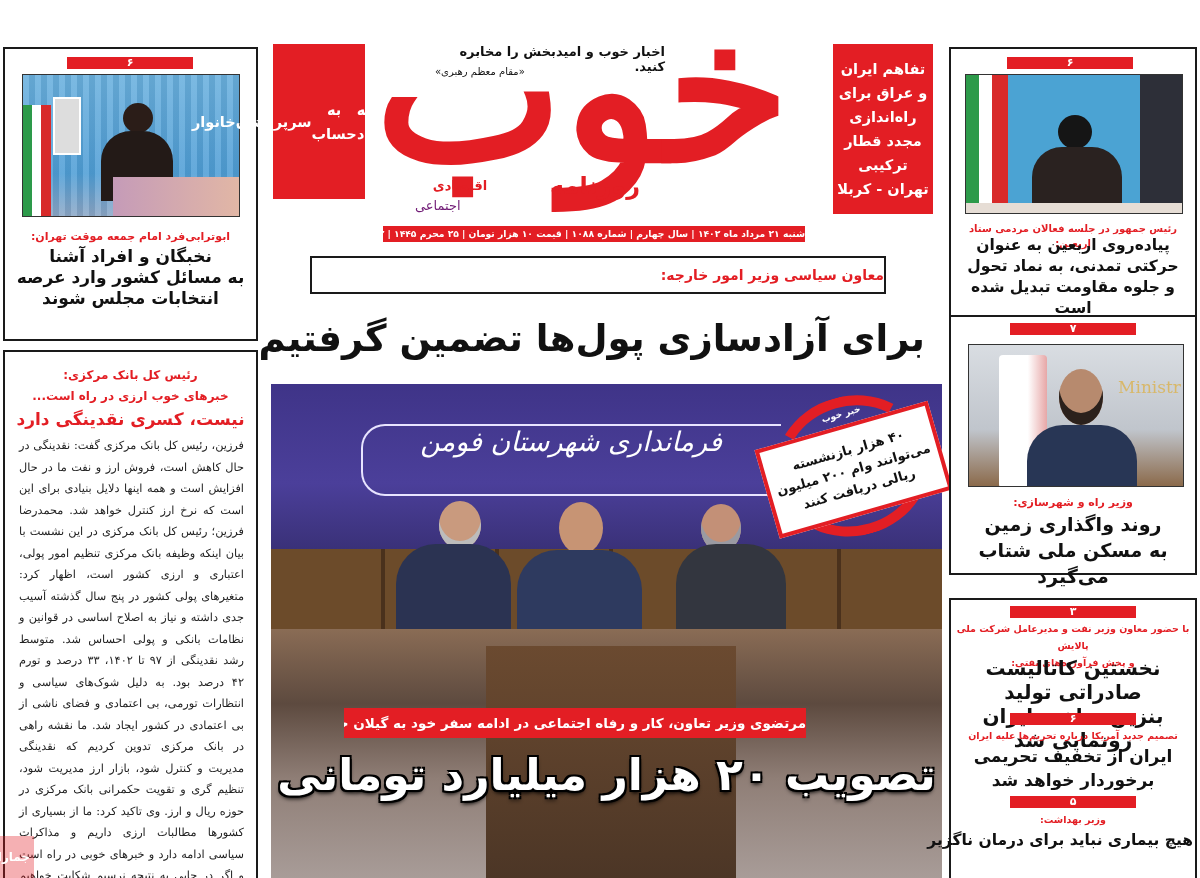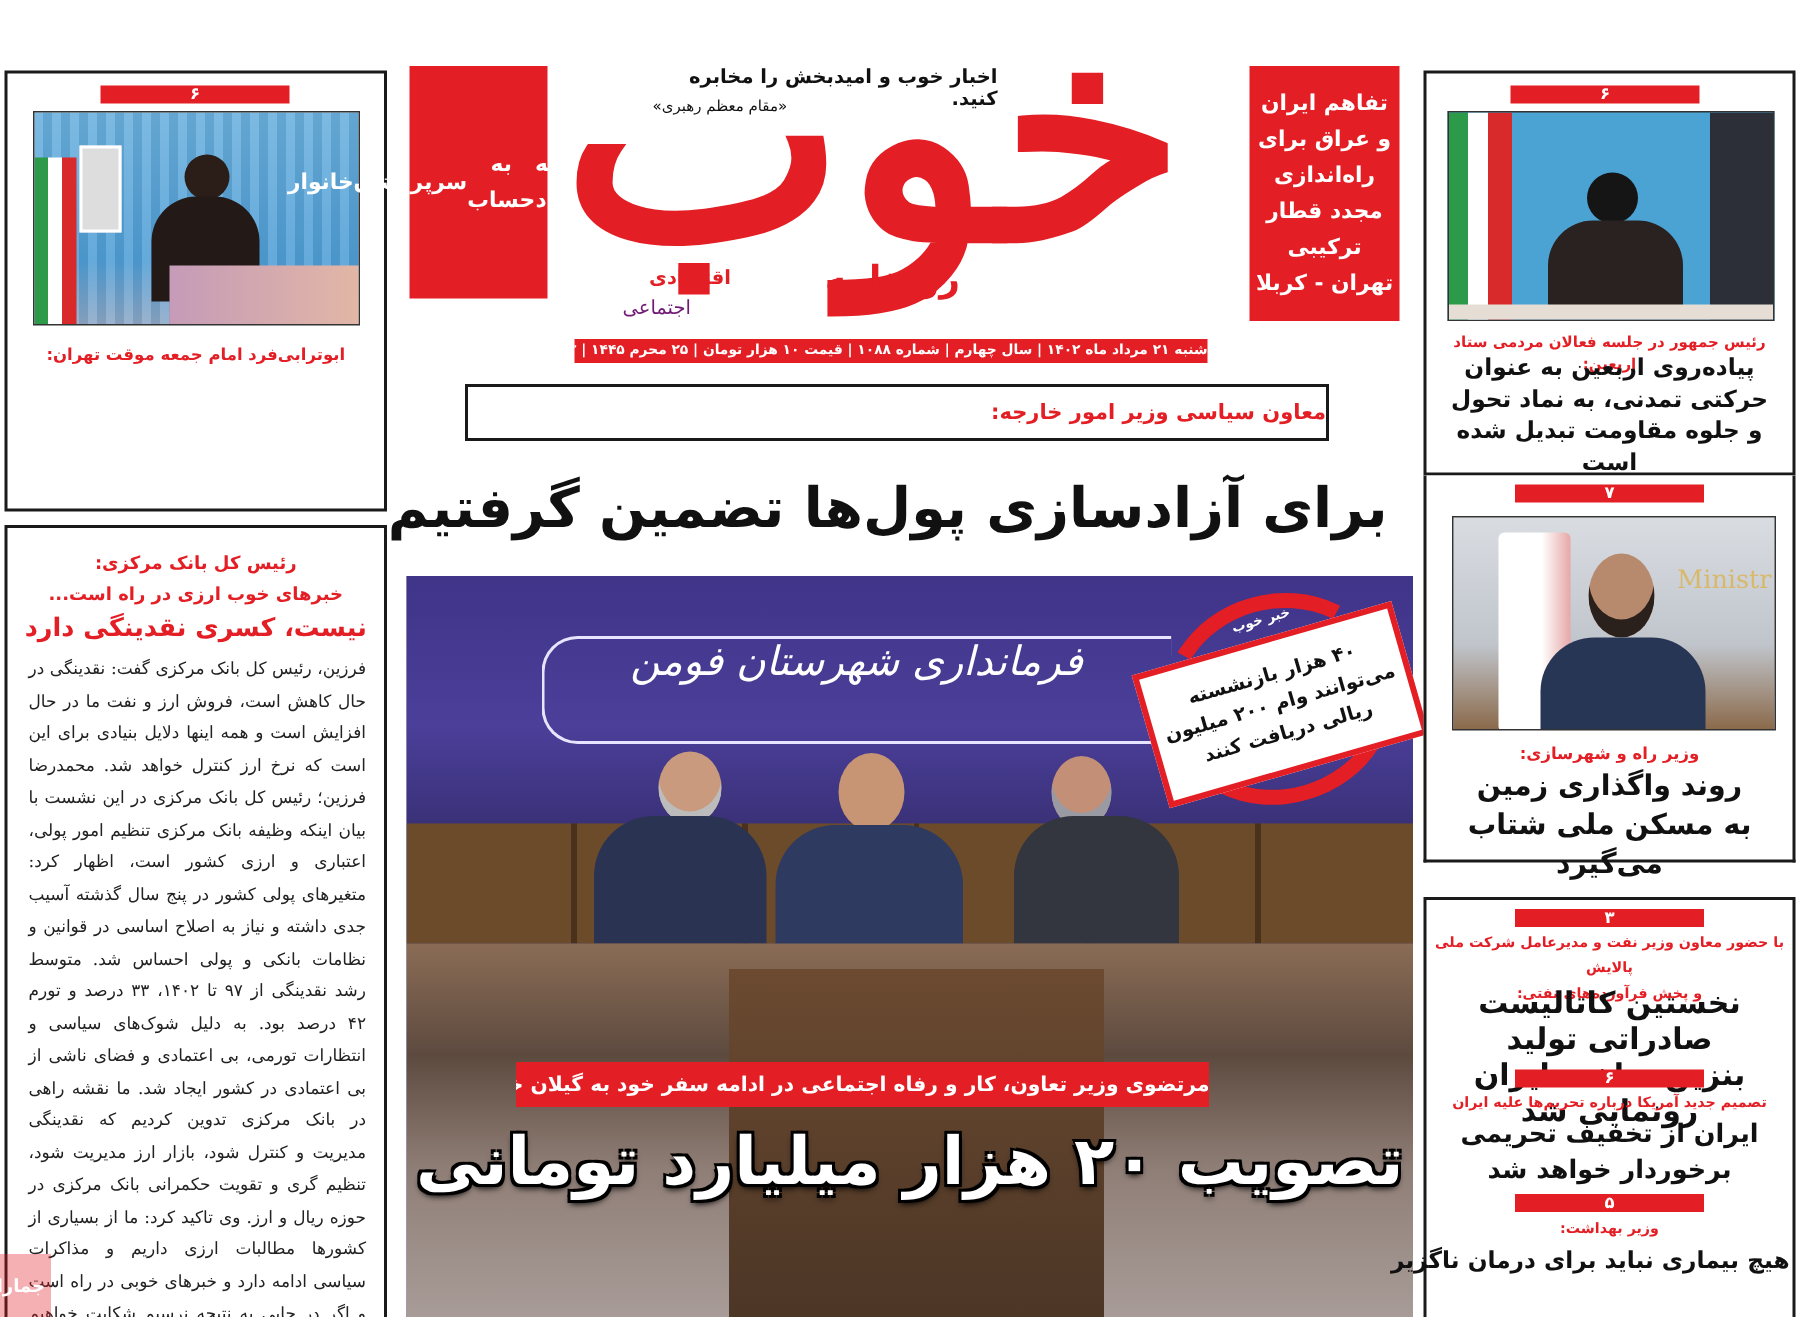--- a/index.html
+++ b/index.html
@@ -21,20 +21,25 @@
   <div class="pagetag" style="left:62px;top:8px;width:126px">۶</div>
   <div class="photo" style="left:17px;top:25px;width:218px;height:143px;background:linear-gradient(180deg,#6ab0de 0%,#4f9ed6 70%,#8da8c7 100%)">
     <div class="abs" style="inset:0;background:repeating-linear-gradient(90deg,rgba(255,255,255,.12) 0 6px,rgba(0,0,0,.06) 6px 12px)"></div>
     <div class="abs" style="left:0;top:30px;width:28px;height:113px;background:linear-gradient(90deg,#2d9a4a 0 33%,#fff 33% 66%,#d82a2a 66%)"></div>
     <div class="abs" style="left:30px;top:22px;width:28px;height:58px;background:#ddd;border:2px solid #fff"></div>
     <div class="abs" style="left:100px;top:28px;width:30px;height:30px;border-radius:50%;background:#2b1d18"></div>
     <div class="abs" style="left:78px;top:56px;width:72px;height:70px;border-radius:30px 30px 0 0;background:#231a17"></div>
     <div class="abs" style="left:90px;top:102px;width:128px;height:41px;background:linear-gradient(90deg,#c59bb8,#e2b7a5)"></div>
   </div>
   <div class="kicker abs" style="left:8px;right:8px;top:180px;font-size:11px">ابوترابی‌فرد امام جمعه موقت تهران:</div>
+  <div class="head abs" style="left:6px;right:6px;top:197px;font-size:17px;line-height:21px">
+    <div>نخبگان و افراد آشنا</div>
+    <div>به مسائل کشور وارد عرصه</div>
+    <div>انتخابات مجلس شوند</div>
+  </div>
 </div>
 
 <div class="box" style="left:3px;top:350px;width:255px;height:540px;overflow:hidden">
   <div class="kicker" style="margin-top:16px;font-size:12px">رئیس کل بانک مرکزی:</div>
   <div class="kicker" style="margin-top:6px;font-size:12px">خبرهای خوب ارزی در راه است...</div>
   <div class="head" style="color:#e31e24;font-size:17px;line-height:22px;margin-top:4px">
     <div>نیست، کسری نقدینگی دارد</div>
   </div>
   <div class="body-text" style="padding:5px 12px 0 14px">فرزین، رئیس کل بانک مرکزی گفت: نقدینگی در حال کاهش است، فروش ارز و نفت ما در حال افزایش است و همه اینها دلایل بنیادی برای این است که نرخ ارز کنترل خواهد شد. محمدرضا فرزین؛ رئیس کل بانک مرکزی در این نشست با بیان اینکه وظیفه بانک مرکزی تنظیم امور پولی، اعتباری و ارزی کشور است، اظهار کرد: متغیرهای پولی کشور در پنج سال گذشته آسیب جدی داشته و نیاز به اصلاح اساسی در قوانین و نظامات بانکی و پولی احساس شد. متوسط رشد نقدینگی از ۹۷ تا ۱۴۰۲، ۳۳ درصد و تورم ۴۲ درصد بود. به دلیل شوک‌های سیاسی و انتظارات تورمی، بی اعتمادی و فضای ناشی از بی اعتمادی در کشور ایجاد شد. ما نقشه راهی در بانک مرکزی تدوین کردیم که نقدینگی مدیریت و کنترل شود، بازار ارز مدیریت شود، تنظیم گری و تقویت حکمرانی بانک مرکزی در حوزه ریال و ارز. وی تاکید کرد: ما از بسیاری از کشورها مطالبات ارزی داریم و مذاکرات سیاسی ادامه دارد و خبرهای خوبی در راه است و اگر در جایی به نتیجه نرسیم شکایت خواهیم کرد. فرزین همچنین خبر داد که تامین ارز دستگاه‌ها با رقم ۲۳ میلیارد و ۸۲۲ میلیون دلار در سال جاری رشد ۶.۸ درصدی داشته است. وی ادامه داد: با همکاری دولت و مجلس...</div>
 </div>

